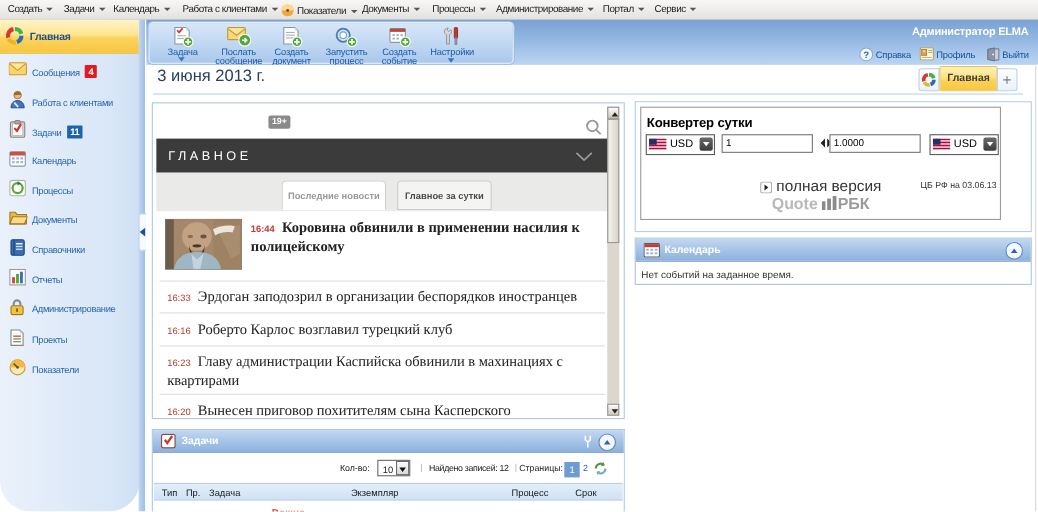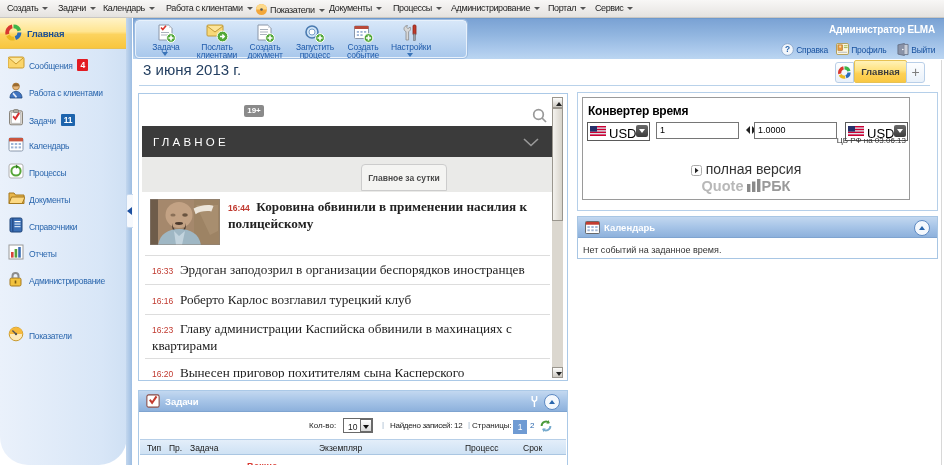--- a/index.html
+++ b/index.html
@@ -75,25 +75,25 @@
 #tasks{left:5px;top:331px;width:428px;height:75px;border-bottom:none;}
 #taskbar{position:absolute;left:0;top:21px;right:0;height:27px;background:#fff;font-size:8px;color:#222;}
 #tasktable{position:absolute;left:1px;top:48px;right:1px;height:14px;background:linear-gradient(#e3eefa,#cfe2f4);border-top:1px solid #b7cfe8;border-bottom:1px solid #aac6e2;}
 #tasktable span{position:absolute;top:3px;font-size:8.5px;color:#1a1a1a;}
 
 #conv{left:444px;top:33px;width:359px;height:117px;border-color:#b5cfe9;}
 #convin{position:absolute;left:4px;top:4px;width:326px;height:101px;border:1px solid #9a9a9a;background:#fff;}
 #convtitle{position:absolute;left:5px;top:6px;font-size:12px;letter-spacing:-0.2px;font-weight:bold;color:#000;}
 .drop{position:absolute;top:24px;width:61px;height:17px;border:1px solid #5a5a5a;background:#fff;}
 .drop .fl{position:absolute;left:2px;top:2.5px;width:16px;height:10px;}
-.drop .cc{position:absolute;left:21px;top:3px;font-size:13px;color:#000;}
+.drop .cc{position:absolute;left:21px;top:3px;font-size:10px;color:#000;}
 .drop .db{position:absolute;right:1px;top:1.5px;width:12px;height:12px;background:linear-gradient(#6a6a6a,#3c3c3c);border-radius:2px;}
 .drop .db:after{content:"";position:absolute;left:3px;top:4.5px;border-left:3px solid transparent;border-right:3px solid transparent;border-top:4px solid #fff;}
 .cinput{position:absolute;top:24px;height:17px;border:1px solid #767676;background:#fff;font-size:9px;color:#000;padding:2px 0 0 3px;box-sizing:border-box;}
-#cbrf{position:absolute;right:3px;top:38px;font-size:8px;color:#333;}
+#cbrf{position:absolute;right:3px;top:66px;font-size:8px;color:#333;}
 #fullver{position:absolute;left:0;right:0;top:63px;text-align:center;font-size:14px;color:#333;}
 #quotelogo{position:absolute;left:0;right:0;top:80px;text-align:center;color:#b3b3b3;font-size:14.5px;font-weight:bold;}
 
 #calw{left:444px;top:157px;width:359px;height:41px;border-color:#a8c6e4;}
 #calbody{position:absolute;left:5px;top:28px;font-size:9px;letter-spacing:0;color:#333;}
 #rightline{left:941px;top:60px;width:1px;height:405px;background:#d8d8d8;}
 </style></head>
 <body>
 <div id="menubar" class="abs">
 <span class="mi" style="left:7px">Создать<span class="dar"></span></span>
@@ -185,20 +185,30 @@
       <span class="txt">Отчеты</span>
     </div>
 <div class="srow" style="top:250px">
       <svg width="15" height="16" viewBox="0 0 15 16">
         <rect x="2" y="7" width="11" height="8" rx="1.5" fill="#f2c23e" stroke="#a5791f" stroke-width="1"></rect>
         <path d="M4.5 7V5a3 3 0 0 1 6 0v2" fill="none" stroke="#8c8c8c" stroke-width="2"></path>
         <rect x="6.7" y="9.5" width="1.6" height="3" fill="#7a5a10"></rect>
       </svg>
       <span class="txt">Администрирование</span>
     </div>
+<div class="srow" style="top:278px">
+      <svg width="15" height="16" viewBox="0 0 15 16">
+        <path d="M2 1h8l3 3v11H2z" fill="#fff" stroke="#8a857c" stroke-width="1"></path>
+        <path d="M10 1l3 3h-3z" fill="#d0cbc2"></path>
+        <rect x="4" y="6" width="7" height="1.2" fill="#d8433b"></rect>
+        <rect x="4" y="8.5" width="7" height="1.2" fill="#59a33c"></rect>
+        <rect x="4" y="11" width="7" height="1.2" fill="#888"></rect>
+      </svg>
+      <span class="txt">Проекты</span>
+    </div>
 <div class="srow" style="top:305px">
       <svg width="16" height="16" viewBox="0 0 16 16">
         <circle cx="8" cy="8" r="6.8" fill="#fde9b8" stroke="#c99a2e" stroke-width="1"></circle>
         <path d="M1.2 8a6.8 6.8 0 0 1 13.6 0z" fill="#f6b93c"></path>
         <path d="M8 8L4.4 4.6" stroke="#555" stroke-width="1.4"></path>
         <circle cx="8" cy="8" r="1.2" fill="#555"></circle>
       </svg>
       <span class="txt">Показатели</span>
     </div>
 </div>
@@ -229,21 +239,21 @@
         </svg><div class="cap">
           <i>Задача</i>
         </div><span class="bdar" style="position:absolute;left:21px;top:31px"></span></div>
     <div class="rbtn" style="left:56px"><svg width="23" height="19" viewBox="0 0 23 19">
           <rect x="1" y="1" width="16" height="11" rx="1" fill="#f8d877" stroke="#c09a3a" stroke-width="1"></rect>
           <path d="M1 2l8 6 8-6" fill="#fce49a" stroke="#c09a3a" stroke-width="1"></path>
           <circle cx="16.5" cy="12.5" r="5.4" fill="#52a838" stroke="#fff" stroke-width="1"></circle>
           <path d="M14 12.5h4m-1.7-2l2 2-2 2" fill="none" stroke="#fff" stroke-width="1.4"></path>
         </svg><div class="cap">
           <i>Послать</i>
-          <i>клиентами</i>
+          <i>сообщение</i>
         </div></div>
     <div class="rbtn" style="left:104px"><svg width="21" height="19" viewBox="0 0 21 19">
           <path d="M3 1h10l3 3v12H3z" fill="#fff" stroke="#8a96a8" stroke-width="1"></path>
           <path d="M13 1l3 3h-3z" fill="#d8dde4"></path>
           <rect x="5" y="5" width="8" height="1" fill="#aab2bc"></rect>
           <rect x="5" y="7.5" width="8" height="1" fill="#aab2bc"></rect>
           <rect x="5" y="10" width="8" height="1" fill="#aab2bc"></rect>
           <circle cx="15" cy="14" r="4.4" fill="#52a838" stroke="#fff" stroke-width="1"></circle>
           <path d="M15 11.5v5M12.5 14h5" stroke="#fff" stroke-width="1.6"></path>
         </svg><div class="cap">
@@ -324,20 +334,21 @@
           <circle cx="6.5" cy="6.5" r="4.8" fill="none" stroke="#999" stroke-width="1.7"></circle>
           <path d="M10 10l4 4" stroke="#999" stroke-width="1.7"></path>
         </svg>
       <div id="darkbar">
           <span class="gt">ГЛАВНОЕ</span>
           <svg width="16" height="9" viewBox="0 0 16 9" style="position:absolute;right:14px;top:12px">
             <path d="M1 1l7 6.5L15 1" fill="none" stroke="#9a9a9a" stroke-width="1.6"></path>
           </svg>
         </div>
       <div id="tabarea">
+          <div class="ltab" id="ltab1">Последние новости</div>
           <div class="ltab" id="ltab2">Главное за сутки</div>
         </div>
       <div id="news">
         <div id="photo"></div>
         <svg width="70" height="46" viewBox="0 0 70 46" style="position:absolute;left:8px;top:7px">
             <rect width="70" height="46" fill="#a5886c"></rect>
             <rect width="8" height="46" fill="#6e5c4a"></rect>
             <path d="M44 0h26v46H44z" fill="#97805f" opacity=".6"></path>
             <path d="M46 6l14 30 8-4V6z" fill="#b49a7a" opacity=".5"></path>
             <path d="M44 8c6-2 16-2 20 1l-3 5c-5-2-12-2-16 0z" fill="#ece5da" transform="rotate(-10 52 11)"></path>
@@ -409,21 +420,21 @@
         <span style="left:179px">Экземпляр</span>
         <span style="left:325px">Процесс</span>
         <span style="left:383px">Срок</span>
     </div>
     <div style="position:absolute;left:108px;top:70px;width:30px;height:5px;overflow:hidden">
         <span style="font-size:9px;color:#d8352c;font-weight:bold;position:absolute;top:0;letter-spacing:0.5px">Важна</span>
       </div>
   </div>
   <div id="conv" class="wgt">
     <div id="convin">
-      <div id="convtitle">Конвертер время</div>
+      <div id="convtitle">Конвертер сутки</div>
       <div class="drop" style="left:4px">
           <svg class="fl" viewBox="0 0 16 10">
             <rect width="16" height="10" fill="#d8e0e8"></rect>
             <rect y="0" width="16" height="1.4" fill="#c03"></rect>
             <rect y="2.8" width="16" height="1.4" fill="#c03"></rect>
             <rect y="5.6" width="16" height="1.4" fill="#c03"></rect>
             <rect y="8.4" width="16" height="1.6" fill="#c03"></rect>
             <rect width="7" height="5.6" fill="#26306a"></rect>
           </svg>
           <span class="cc">USD</span>

